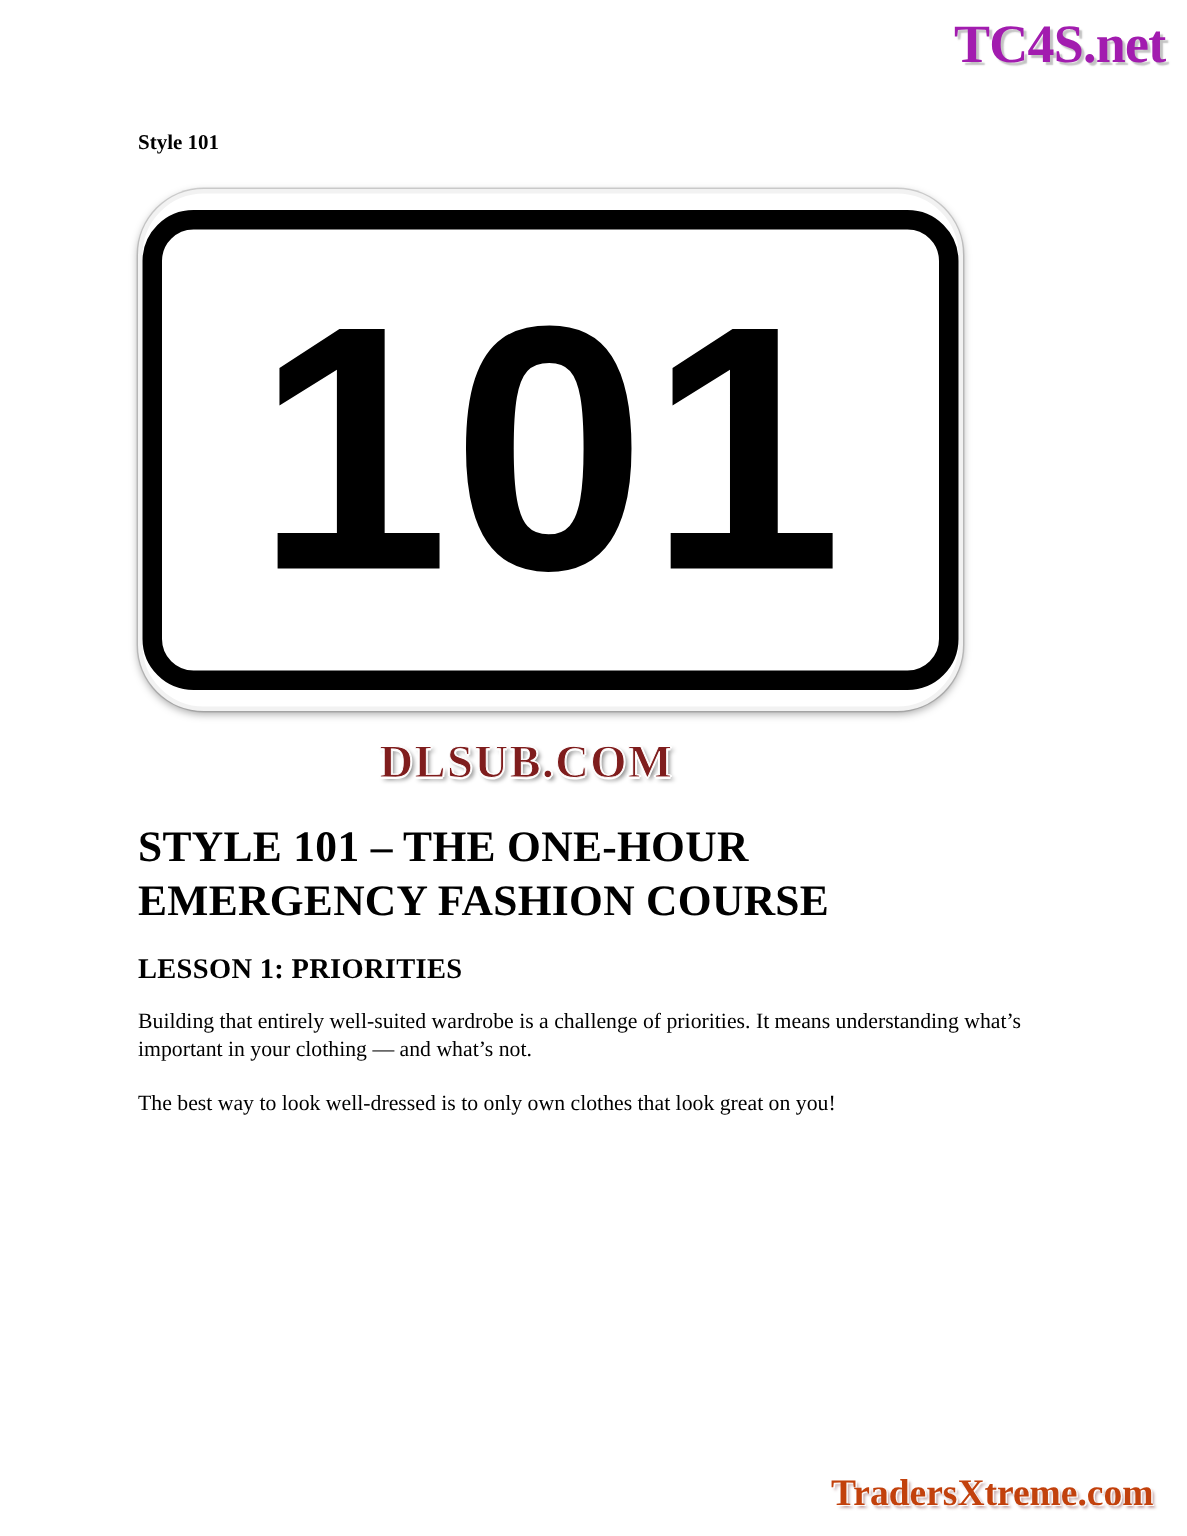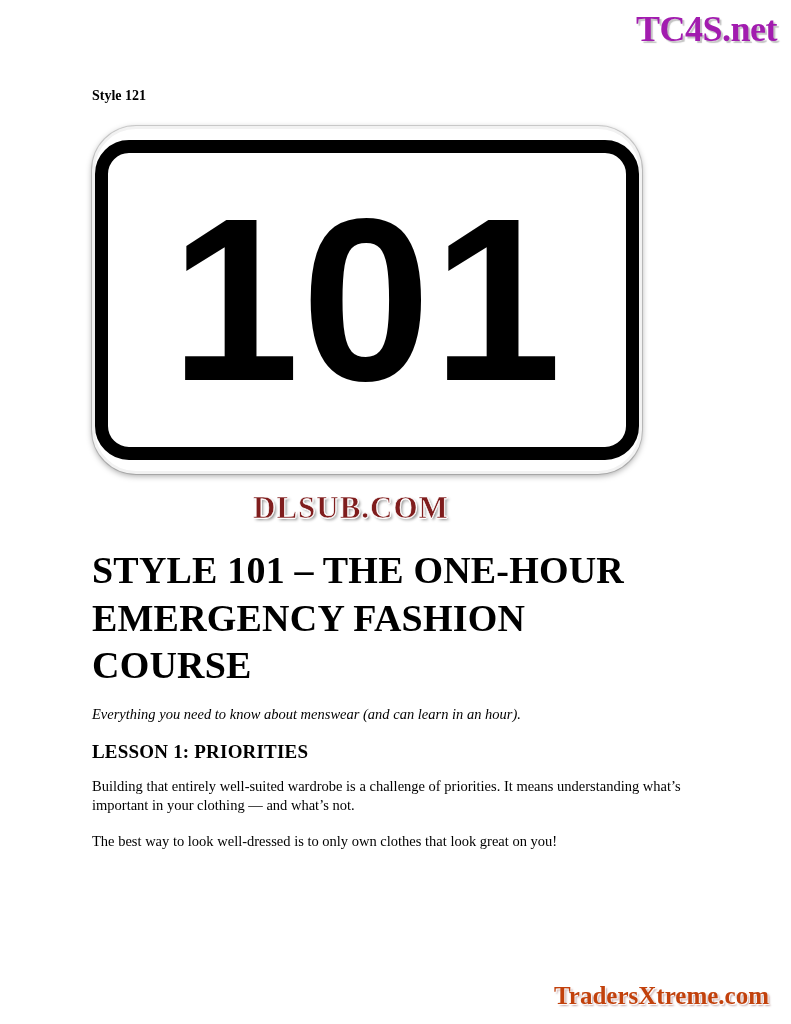--- a/index.html
+++ b/index.html
@@ -114,21 +114,21 @@
 
   
   .content {
     position: absolute;
     left: 92px;
     top: 547px;
     width: 600px;
   }
   h1.title {
     font-family: "Liberation Serif", serif;
-    font-size: 38px;
+    font-size: 29px;
     font-weight: bold;
     line-height: 1.25;
     margin: 0 0 16px 0;
     letter-spacing: 0.2px;
   }
   p.subtitle {
     font-style: italic;
     font-size: 14.5px;
     margin: 0 0 18px 0;
   }
@@ -149,33 +149,32 @@
     line-height: 1.32;
     margin: 0 0 17px 0;
   }
   p.body:last-child { margin-bottom: 0; }
 </style>
 </head>
 <body>
 
 <div class="page">
 
-  <div class="doc-head">Style 121</div>
+  <div class="doc-head">Style 101</div>
 
   <div class="sign-wrap">
     <div class="sign-outer">
       <div class="sign-border">
         <span class="sign-number">101</span>
       </div>
     </div>
   </div>
 
   <div class="content">
     <h1 class="title">STYLE 101 – THE ONE-HOUR EMERGENCY FASHION COURSE</h1>
-    <p class="subtitle">Everything you need to know about menswear (and can learn in an hour).</p>
     <h2 class="lesson">LESSON 1: PRIORITIES</h2>
     <p class="body">Building that entirely well-suited wardrobe is a challenge of priorities. It means understanding what’s important in your clothing — and what’s not.</p>
     <p class="body">The best way to look well-dressed is to only own clothes that look great on you!</p>
   </div>
 
 </div>
 
 <div class="wm-top">TC4S.net</div>
 <div class="wm-dlsub">DLSUB.COM</div>
 <div class="wm-bottom">TradersXtreme.com</div>

